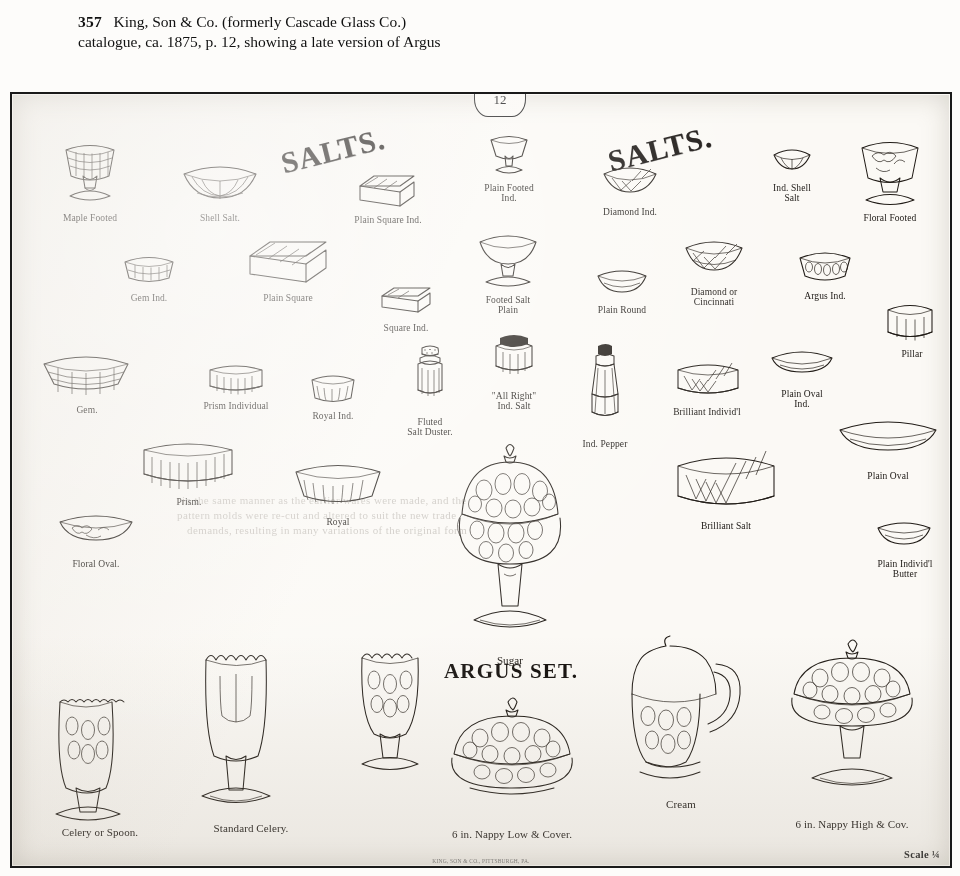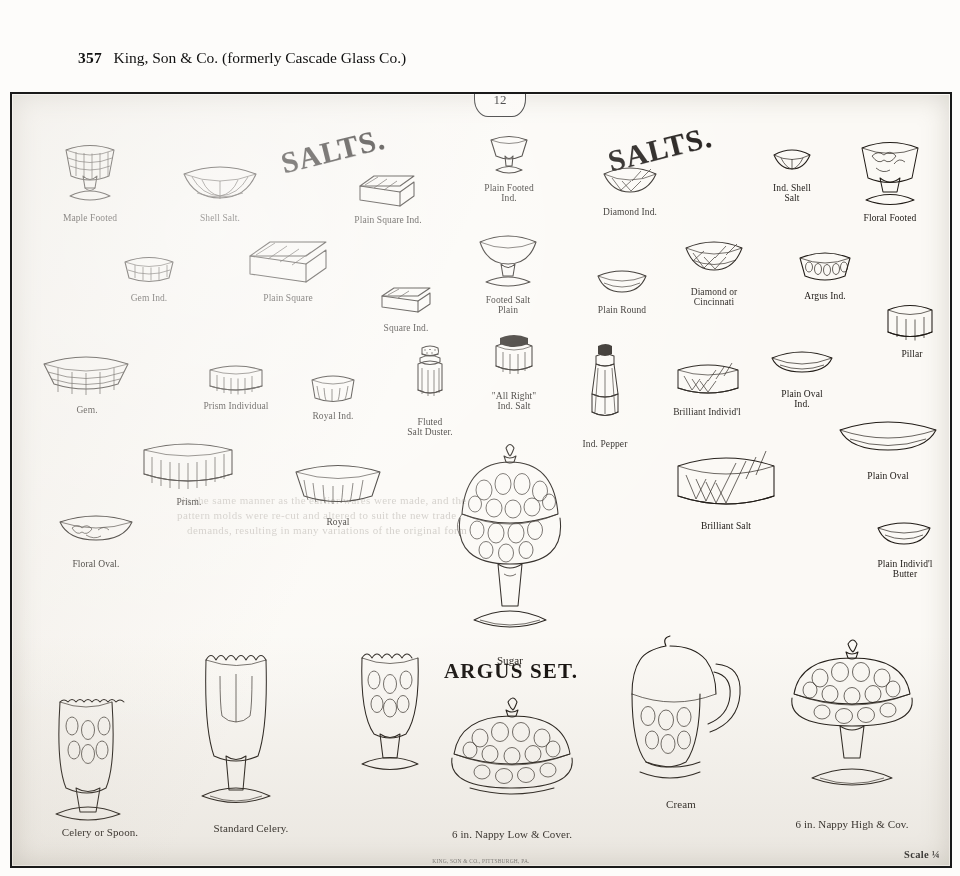--- a/index.html
+++ b/index.html
@@ -24,21 +24,21 @@
     width: 560px;
     font-size: 15.5px;
     line-height: 1.32;
     color: #111;
   }
   #caption .fignum {
     font-weight: bold;
     font-size: 15.5px;
     letter-spacing: .2px;
   }
-  #caption .cap-line { display: block; margin-top: 36px; }
+  #caption .cap-line { display: block; }
   #caption .ital { font-style: italic; }
 
   
   #plate {
     position: absolute;
     left: 10px;
     top: 92px;
     width: 938px;
     height: 772px;
     background: #fbf9f5;
@@ -168,20 +168,21 @@
 </head>
 <body>
 
 <div id="page">
 
   <div id="caption">
     <span class="cap-line">
       <span class="fignum">357</span>
       &nbsp;&nbsp;<span>King, Son &amp; Co. (formerly Cascade Glass Co.)</span>
     </span>
+    <span class="cap-line">catalogue, ca. 1875, p. 12, showing a late version of Argus</span>
   </div>
 
   <div id="plate">
 
     <div id="plate-number">12</div>
 
     <div class="salts-head" id="salts-left">SALTS.</div>
     <div class="salts-head" id="salts-right">SALTS.</div>
     <div id="argus-set">ARGUS SET.</div>
 

